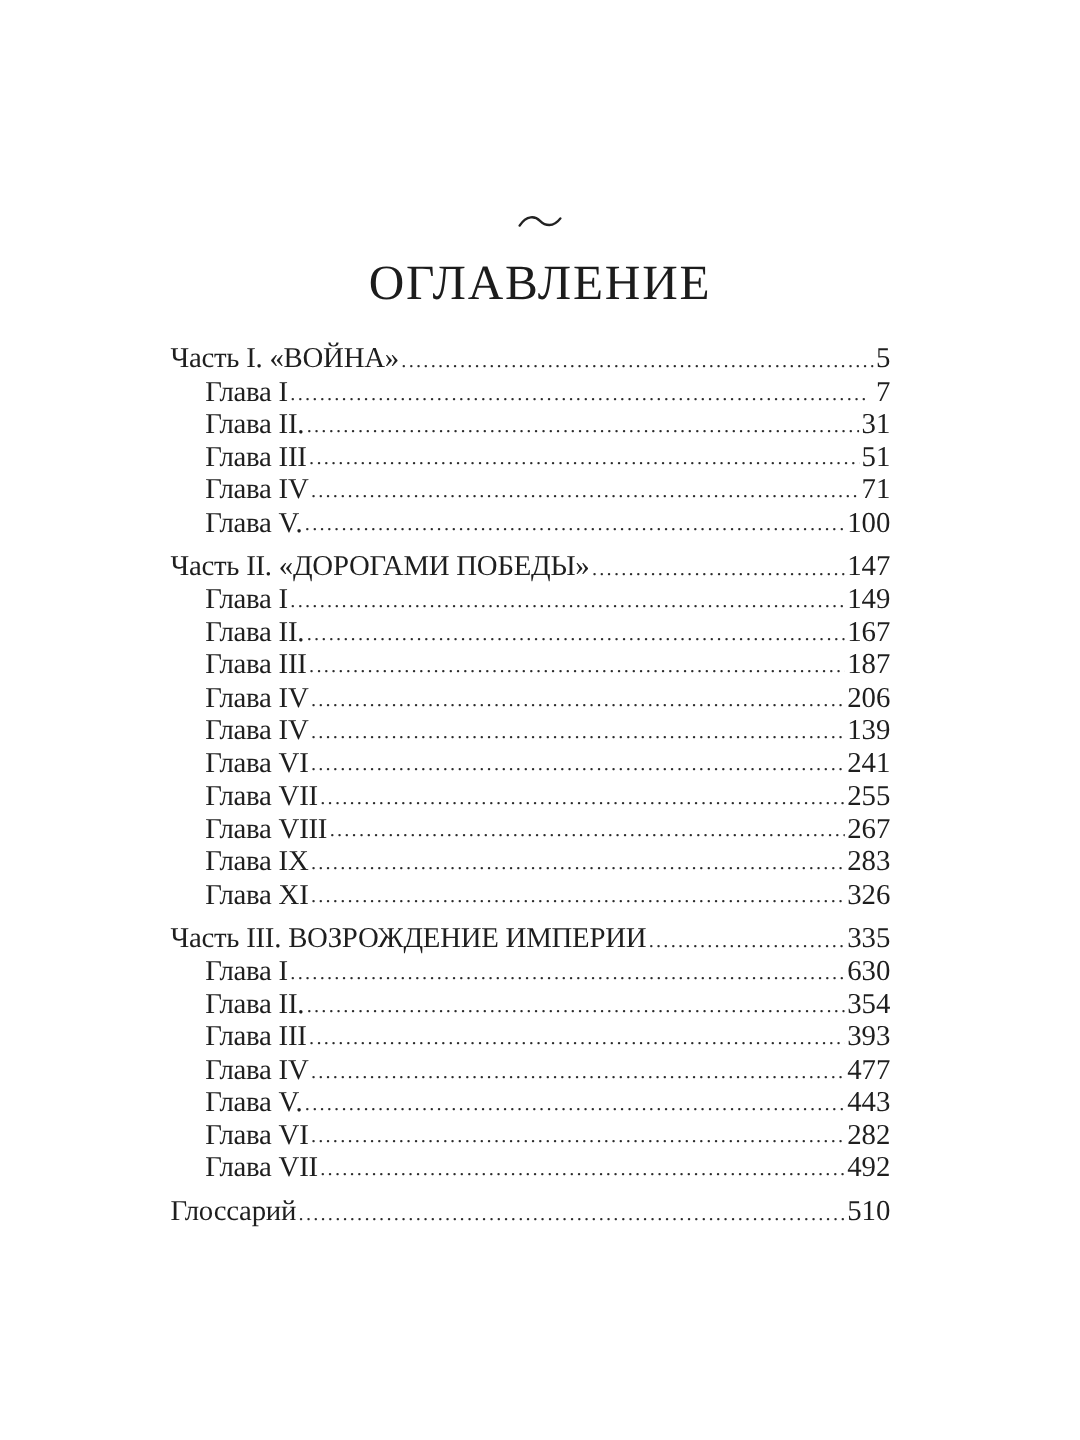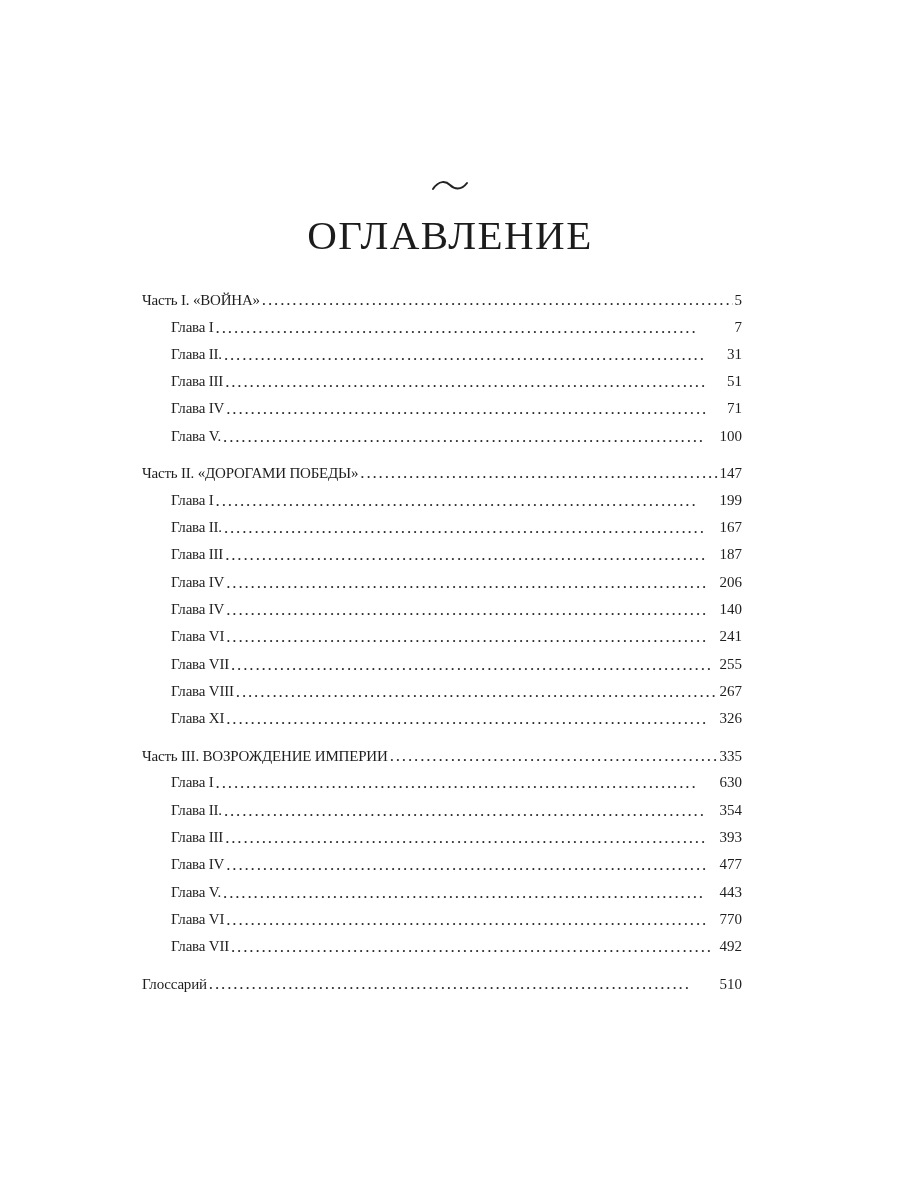--- a/index.html
+++ b/index.html
@@ -47,21 +47,21 @@
     .toc {
       position: absolute;
       left: 142px;
       top: 286px;
       width: 600px;
     }
     .toc-row {
       display: flex;
       align-items: baseline;
       height: 27.3px;
-      font-size: 15px;
+      font-size: 24px;
       line-height: 27px;
       cursor: pointer;
     }
     .toc-row.chapter { padding-left: 29px; align-items: flex-end; }
     .toc-row.part-gap { margin-top: 9.5px; }
     .toc-label {
       white-space: nowrap;
       flex: none;
       font-stretch: condensed;
       letter-spacing: -0.2px;
@@ -128,56 +128,61 @@
         <span class="toc-page">100</span>
       </div>
       <div class="toc-row part part-gap">
         <span class="toc-label">Часть II. «ДОРОГАМИ ПОБЕДЫ»</span>
         <span class="toc-dots"></span>
         <span class="toc-page">147</span>
       </div>
       <div class="toc-row chapter">
         <span class="toc-label">Глава I</span>
         <span class="toc-dots"></span>
-        <span class="toc-page">199</span>
+        <span class="toc-page">149</span>
       </div>
       <div class="toc-row chapter">
         <span class="toc-label">Глава II.</span>
         <span class="toc-dots"></span>
         <span class="toc-page">167</span>
       </div>
       <div class="toc-row chapter">
         <span class="toc-label">Глава III</span>
         <span class="toc-dots"></span>
         <span class="toc-page">187</span>
       </div>
       <div class="toc-row chapter">
         <span class="toc-label">Глава IV</span>
         <span class="toc-dots"></span>
         <span class="toc-page">206</span>
       </div>
       <div class="toc-row chapter">
         <span class="toc-label">Глава IV</span>
         <span class="toc-dots"></span>
-        <span class="toc-page">140</span>
+        <span class="toc-page">139</span>
       </div>
       <div class="toc-row chapter">
         <span class="toc-label">Глава VI</span>
         <span class="toc-dots"></span>
         <span class="toc-page">241</span>
       </div>
       <div class="toc-row chapter">
         <span class="toc-label">Глава VII</span>
         <span class="toc-dots"></span>
         <span class="toc-page">255</span>
       </div>
       <div class="toc-row chapter">
         <span class="toc-label">Глава VIII</span>
         <span class="toc-dots"></span>
         <span class="toc-page">267</span>
+      </div>
+      <div class="toc-row chapter">
+        <span class="toc-label">Глава IX</span>
+        <span class="toc-dots"></span>
+        <span class="toc-page">283</span>
       </div>
       <div class="toc-row chapter">
         <span class="toc-label">Глава XI</span>
         <span class="toc-dots"></span>
         <span class="toc-page">326</span>
       </div>
       <div class="toc-row part part-gap">
         <span class="toc-label">Часть III. ВОЗРОЖДЕНИЕ ИМПЕРИИ</span>
         <span class="toc-dots"></span>
         <span class="toc-page">335</span>
@@ -203,21 +208,21 @@
         <span class="toc-page">477</span>
       </div>
       <div class="toc-row chapter">
         <span class="toc-label">Глава V.</span>
         <span class="toc-dots"></span>
         <span class="toc-page">443</span>
       </div>
       <div class="toc-row chapter">
         <span class="toc-label">Глава VI</span>
         <span class="toc-dots"></span>
-        <span class="toc-page">770</span>
+        <span class="toc-page">282</span>
       </div>
       <div class="toc-row chapter">
         <span class="toc-label">Глава VII</span>
         <span class="toc-dots"></span>
         <span class="toc-page">492</span>
       </div>
       <div class="toc-row part part-gap">
         <span class="toc-label">Глоссарий</span>
         <span class="toc-dots"></span>
         <span class="toc-page">510</span>

